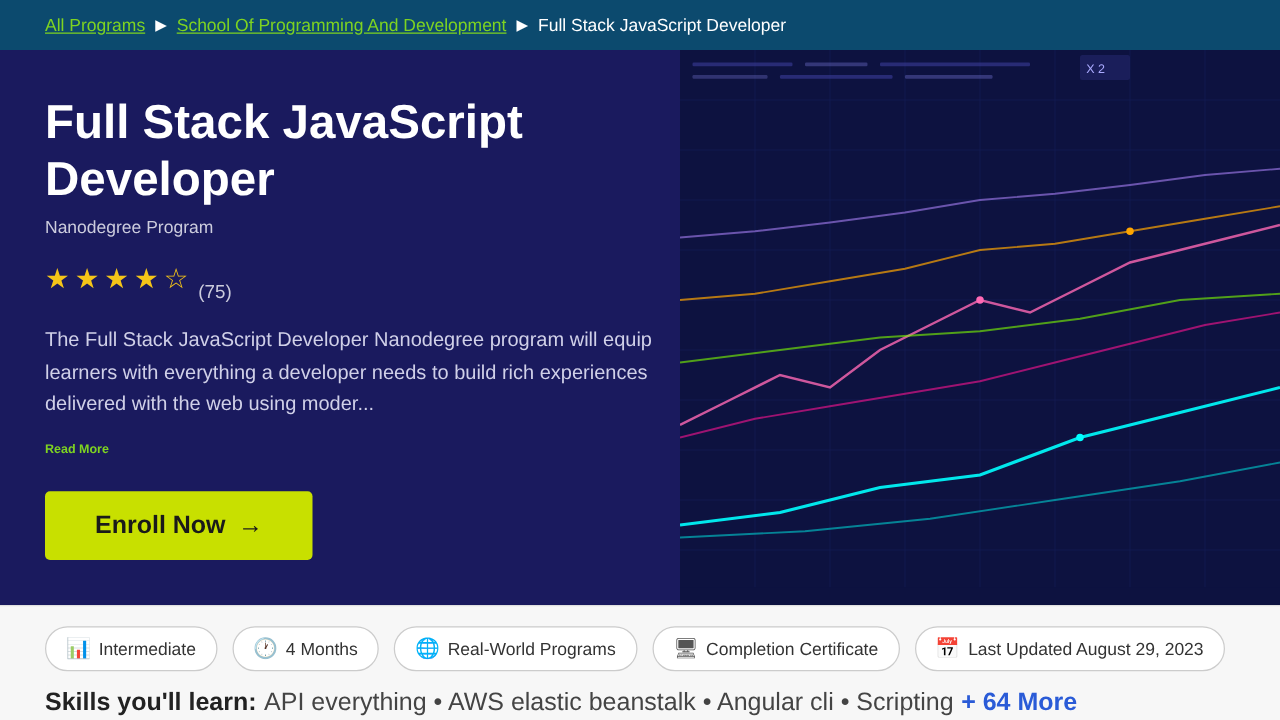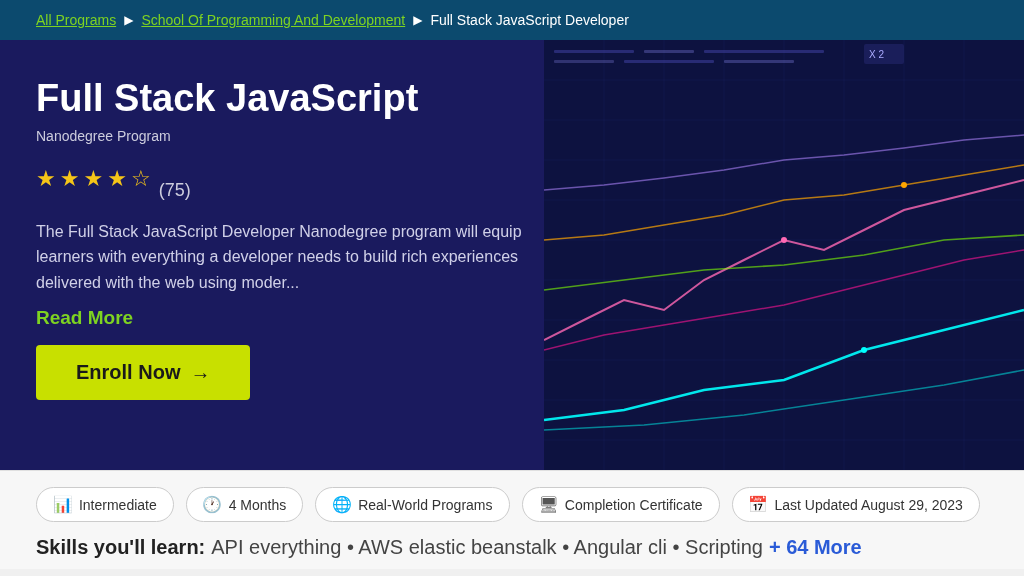--- a/index.html
+++ b/index.html
@@ -88,39 +88,39 @@
       font-size: 22px;
     }
     .star-half {
       color: #f5c518;
       font-size: 22px;
       position: relative;
       display: inline-block;
     }
     .rating-count {
       color: #ccccdd;
-      font-size: 18px;
+      font-size: 15px;
       margin-left: 4px;
       margin-top: 22px;
     }
     .description {
       color: #d0d0e8;
       font-size: 16px;
       line-height: 1.6;
       margin-bottom: 12px;
       max-width: 490px;
     }
     .read-more {
       color: #7ed321;
-      font-size: 19px;
+      font-size: 10px;
       font-weight: 600;
       text-decoration: none;
       cursor: pointer;
       display: inline-block;
-      margin-bottom: 16px;
+      margin-bottom: 28px;
     }
     .enroll-btn {
       background: #c8e000;
       color: #1a1a1a;
       border: none;
       padding: 16px 40px;
       font-size: 20px;
       font-weight: 700;
       border-radius: 4px;
       cursor: pointer;
@@ -187,20 +187,21 @@
   <span class="separator">▶</span>
   <a>School Of Programming And Development</a>
   <span class="separator">▶</span>
   <span class="current">Full Stack JavaScript Developer</span>
 </div>
 
 <div class="hero">
   <div class="hero-left">
     <h1 class="program-title">
       <span>Full Stack JavaScript</span><br>
+      <span>Developer</span>
     </h1>
     <p class="program-subtitle">Nanodegree Program</p>
 
     <div class="stars-row">
       <span class="star">★</span>
       <span class="star">★</span>
       <span class="star">★</span>
       <span class="star">★</span>
       <span class="star-half">☆</span>
       <span class="rating-count">(75)</span>

